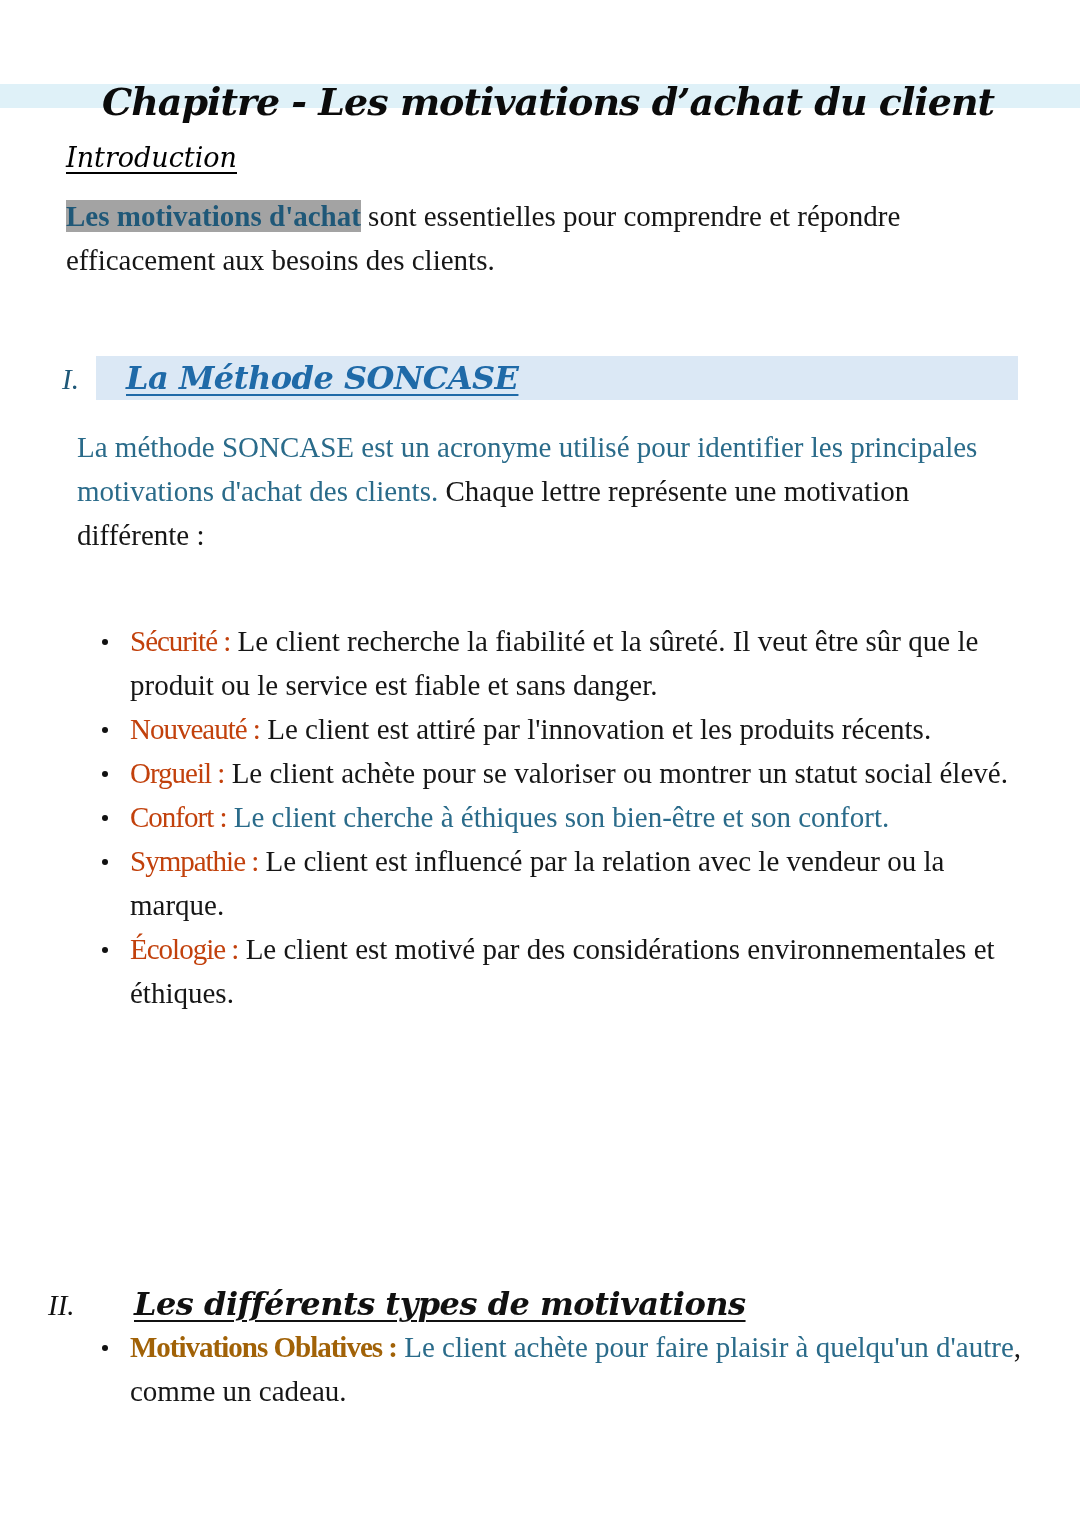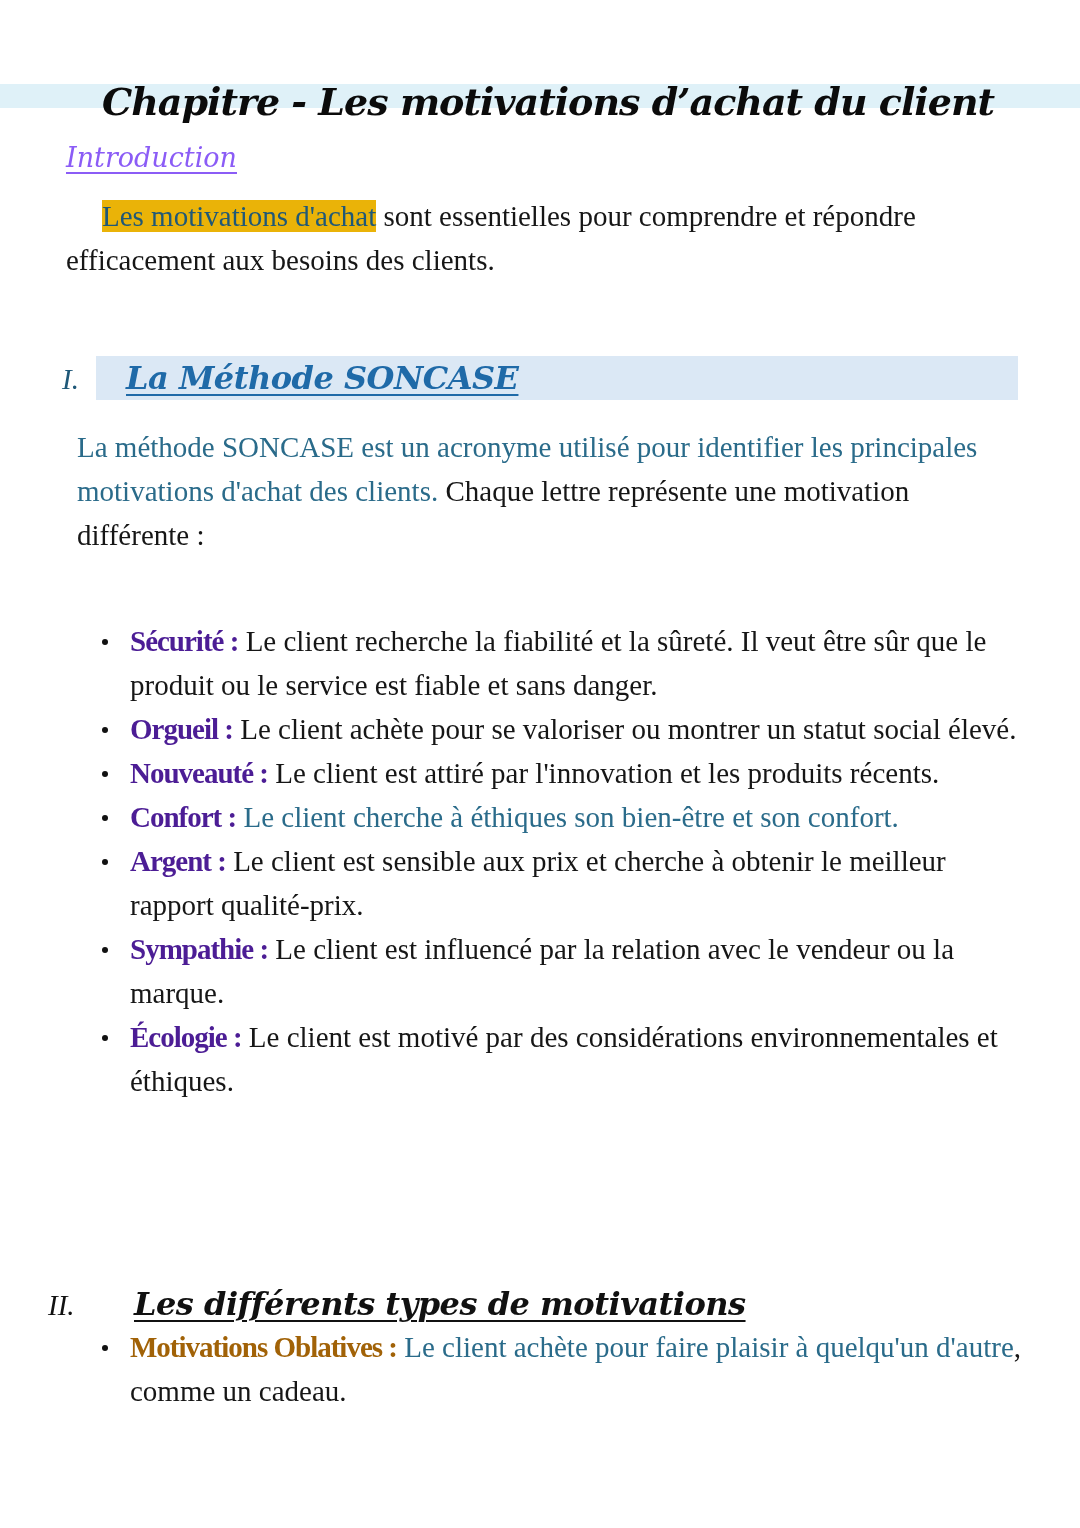--- a/index.html
+++ b/index.html
@@ -40,37 +40,36 @@
     .intro-heading {
       position: absolute;
       left: 66px;
       top: 138px;
       font-family: "DejaVu Serif", serif;
       font-style: italic;
       font-size: 27px;
       text-decoration: underline;
       text-decoration-thickness: 2px;
       text-underline-offset: 5px;
-      color: #8b5cf6;
+      color: #000000;
       line-height: 40px;
     }
     .para {
       position: absolute;
       left: 66px;
       width: 950px;
       font-size: 29px;
       line-height: 44px;
       color: #161616;
     }
     .intro-para { top: 194px; }
     .hl-term {
-      background: #eab308;
+      background: #a3a3a3;
       color: #1f5878;
-      font-weight: normal;
-      margin-left: 36px;
+      font-weight: bold;
     }
     .section1-band {
       position: absolute;
       left: 96px;
       top: 356px;
       width: 922px;
       height: 44px;
       background: #dbe8f5;
     }
     .section-head {
@@ -123,22 +122,22 @@
       content: "";
       position: absolute;
       left: 6px;
       top: 20px;
       width: 6px;
       height: 6px;
       border-radius: 50%;
       background: #111111;
     }
     .term {
-      color: #4c1d95;
-      font-weight: bold;
+      color: #c2410c;
+      font-weight: normal;
       letter-spacing: -1px;
     }
     .term-dark {
       color: #a16207;
       font-weight: bold;
       letter-spacing: -1px;
       margin-top: 10px;
     }
   </style>
 </head>
@@ -151,24 +150,23 @@
 
 <p class="para intro-para" style="margin:0"><span class="hl-term">Les motivations d'achat</span><span> sont essentielles pour comprendre et répondre efficacement aux besoins des clients.</span></p>
 
 <div class="section1-band"></div>
 <div class="section-head section1-head"><span class="numeral">I.</span><span class="section-title-text">La Méthode SONCASE</span></div>
 
 <p class="para method-para" style="margin:11px"><span class="teal">La méthode SONCASE est un acronyme utilisé pour identifier les principales motivations d'achat des clients.</span><span> Chaque lettre représente une motivation différente :</span></p>
 
 <ul class="bullet-list list1">
   <li class="bullet-item"><span class="term">Sécurité :</span><span> Le client recherche la fiabilité et la sûreté. Il veut être sûr que le produit ou le service est fiable et sans danger.</span></li>
+  <li class="bullet-item"><span class="term">Nouveauté :</span><span> Le client est attiré par l'innovation et les produits récents.</span></li>
   <li class="bullet-item"><span class="term">Orgueil :</span><span> Le client achète pour se valoriser ou montrer un statut social élevé.</span></li>
-  <li class="bullet-item"><span class="term">Nouveauté :</span><span> Le client est attiré par l'innovation et les produits récents.</span></li>
   <li class="bullet-item"><span class="term">Confort :</span><span class="teal"> Le client cherche à éthiques son bien-être et son confort.</span></li>
-  <li class="bullet-item"><span class="term">Argent :</span><span> Le client est sensible aux prix et cherche à obtenir le meilleur rapport qualité-prix.</span></li>
   <li class="bullet-item"><span class="term">Sympathie :</span><span> Le client est influencé par la relation avec le vendeur ou la marque.</span></li>
   <li class="bullet-item"><span class="term">Écologie :</span><span> Le client est motivé par des considérations environnementales et éthiques.</span></li>
 </ul>
 
 <div class="section-head section2-head"><span class="numeral">II.</span><span class="section-title-text">Les différents types de motivations</span></div>
 
 <ul class="bullet-list list2">
   <li class="bullet-item"><span class="term-dark">Motivations Oblatives :</span><span class="teal"> Le client achète pour faire plaisir à quelqu'un d'autre</span><span>, comme un cadeau.</span></li>
 </ul>
 

